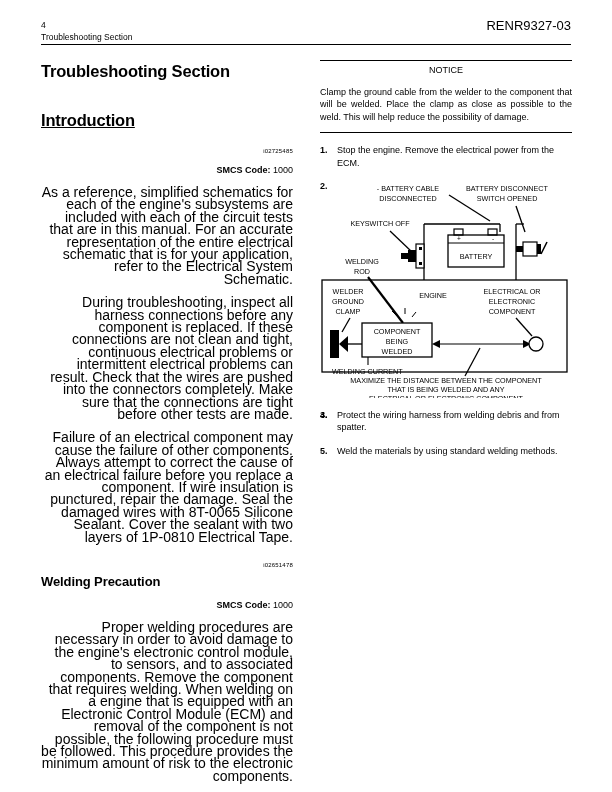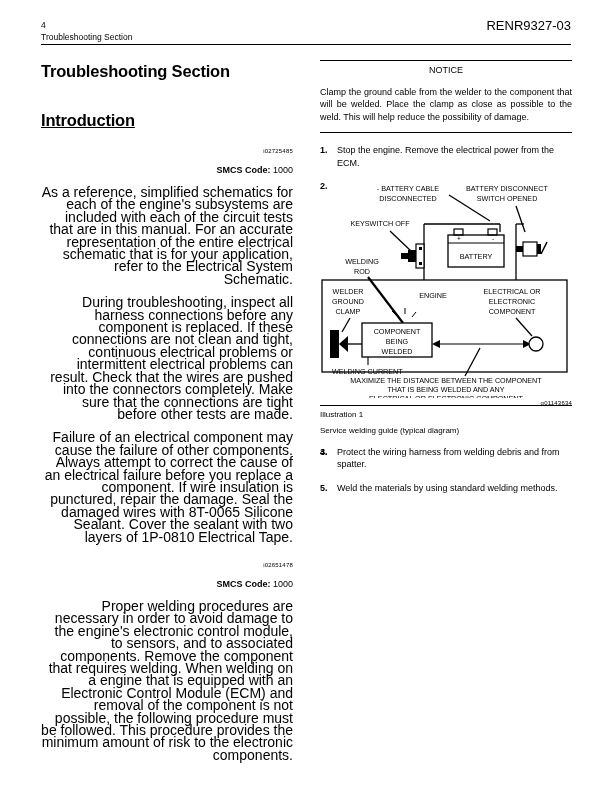--- a/index.html
+++ b/index.html
@@ -83,20 +83,21 @@
       <b>SMCS Code:</b>
       <span>1000</span>
     </div>
 
     <p class="body">As a reference, simplified schematics for each of the engine's subsystems are included with each of the circuit tests that are in this manual. For an accurate representation of the entire electrical schematic that is for your application, refer to the Electrical System Schematic.</p>
     <p class="body">During troubleshooting, inspect all harness connections before any component is replaced. If these connections are not clean and tight, continuous electrical problems or intermittent electrical problems can result. Check that the wires are pushed into the connectors completely. Make sure that the connections are tight before other tests are made.</p>
     <p class="body">Failure of an electrical component may cause the failure of other components. Always attempt to correct the cause of an electrical failure before you replace a component. If wire insulation is punctured, repair the damage. Seal the damaged wires with 8T-0065 Silicone Sealant. Cover the sealant with two layers of 1P-0810 Electrical Tape.</p>
 
     <div class="refnum" style="margin-top:19px;">i02651478</div>
 
+    <h2 class="head" style="margin-top:6px;">Welding Precaution</h2>
 
     <div class="smcs">
       <b>SMCS Code:</b>
       <span>1000</span>
     </div>
 
     <p class="body">Proper welding procedures are necessary in order to avoid damage to the engine's electronic control module, to sensors, and to associated components. Remove the component that requires welding. When welding on a engine that is equipped with an Electronic Control Module (ECM) and removal of the component is not possible, the following procedure must be followed. This procedure provides the minimum amount of risk to the electronic components.</p>
   </div>
 
   <div class="col-right">
@@ -198,25 +199,20 @@
         <polygon points="203,160 203,168 211,164" fill="#000"></polygon>
         <circle cx="216" cy="164" r="7" fill="#fff" stroke="#000" stroke-width="1.3"></circle>
 
         <line class="ln" x1="160" y1="168" x2="145" y2="196" stroke-width="1.3"></line>
 
         <text class="dg-txt" x="126" y="203" text-anchor="middle">MAXIMIZE THE DISTANCE BETWEEN THE COMPONENT</text>
         <text class="dg-txt" x="126" y="212" text-anchor="middle">THAT IS BEING WELDED AND ANY</text>
         <text class="dg-txt" x="126" y="221" text-anchor="middle">ELECTRICAL OR ELECTRONIC COMPONENT</text>
       </svg>
 
-      <div class="fig-caption-row">
-        <span class="fig-id">g01143634</span>
-        <div class="fig-label">Illustration 1</div>
-        <div class="fig-desc">Service welding guide (typical diagram)</div>
-      </div>
     </div>
 
     <ol class="steps" style="margin-top:8px;">
       <li>
         <span class="num">3.</span>
       </li>
       <li>
         <span class="num">4.</span>
         <span>Protect the wiring harness from welding debris and from spatter.</span>
       </li>

